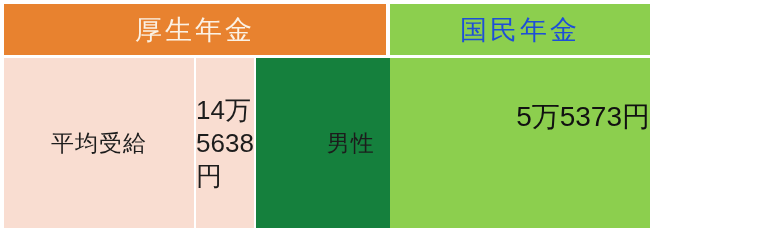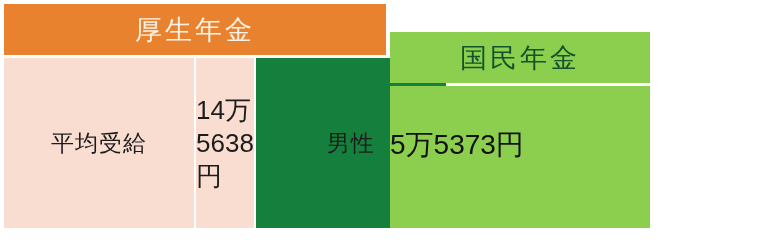--- a/index.html
+++ b/index.html
@@ -91,34 +91,33 @@
     flex-direction: column;
   }
 
   .header-green {
     height: 51px;
     flex: 0 0 51px;
     background: #8ccf4e;
     display: flex;
     align-items: center;
     justify-content: center;
-    color: #14532d;
+    color: #1d4ed8;
     font-size: 27px;
     letter-spacing: 3px;
     font-weight: 400;
-    margin-top: 28px;
   }
 
   .green-body {
     flex: 1 1 auto;
     margin-top: 3px;
     background: #8ccf4e;
     display: flex;
     align-items: flex-start;
-    justify-content: flex-start;
+    justify-content: flex-end;
     padding-top: 40px;
     box-sizing: border-box;
     min-height: 0;
   }
 
   .green-value {
     color: #111111;
     font-size: 28px;
     letter-spacing: 0px;
   }

